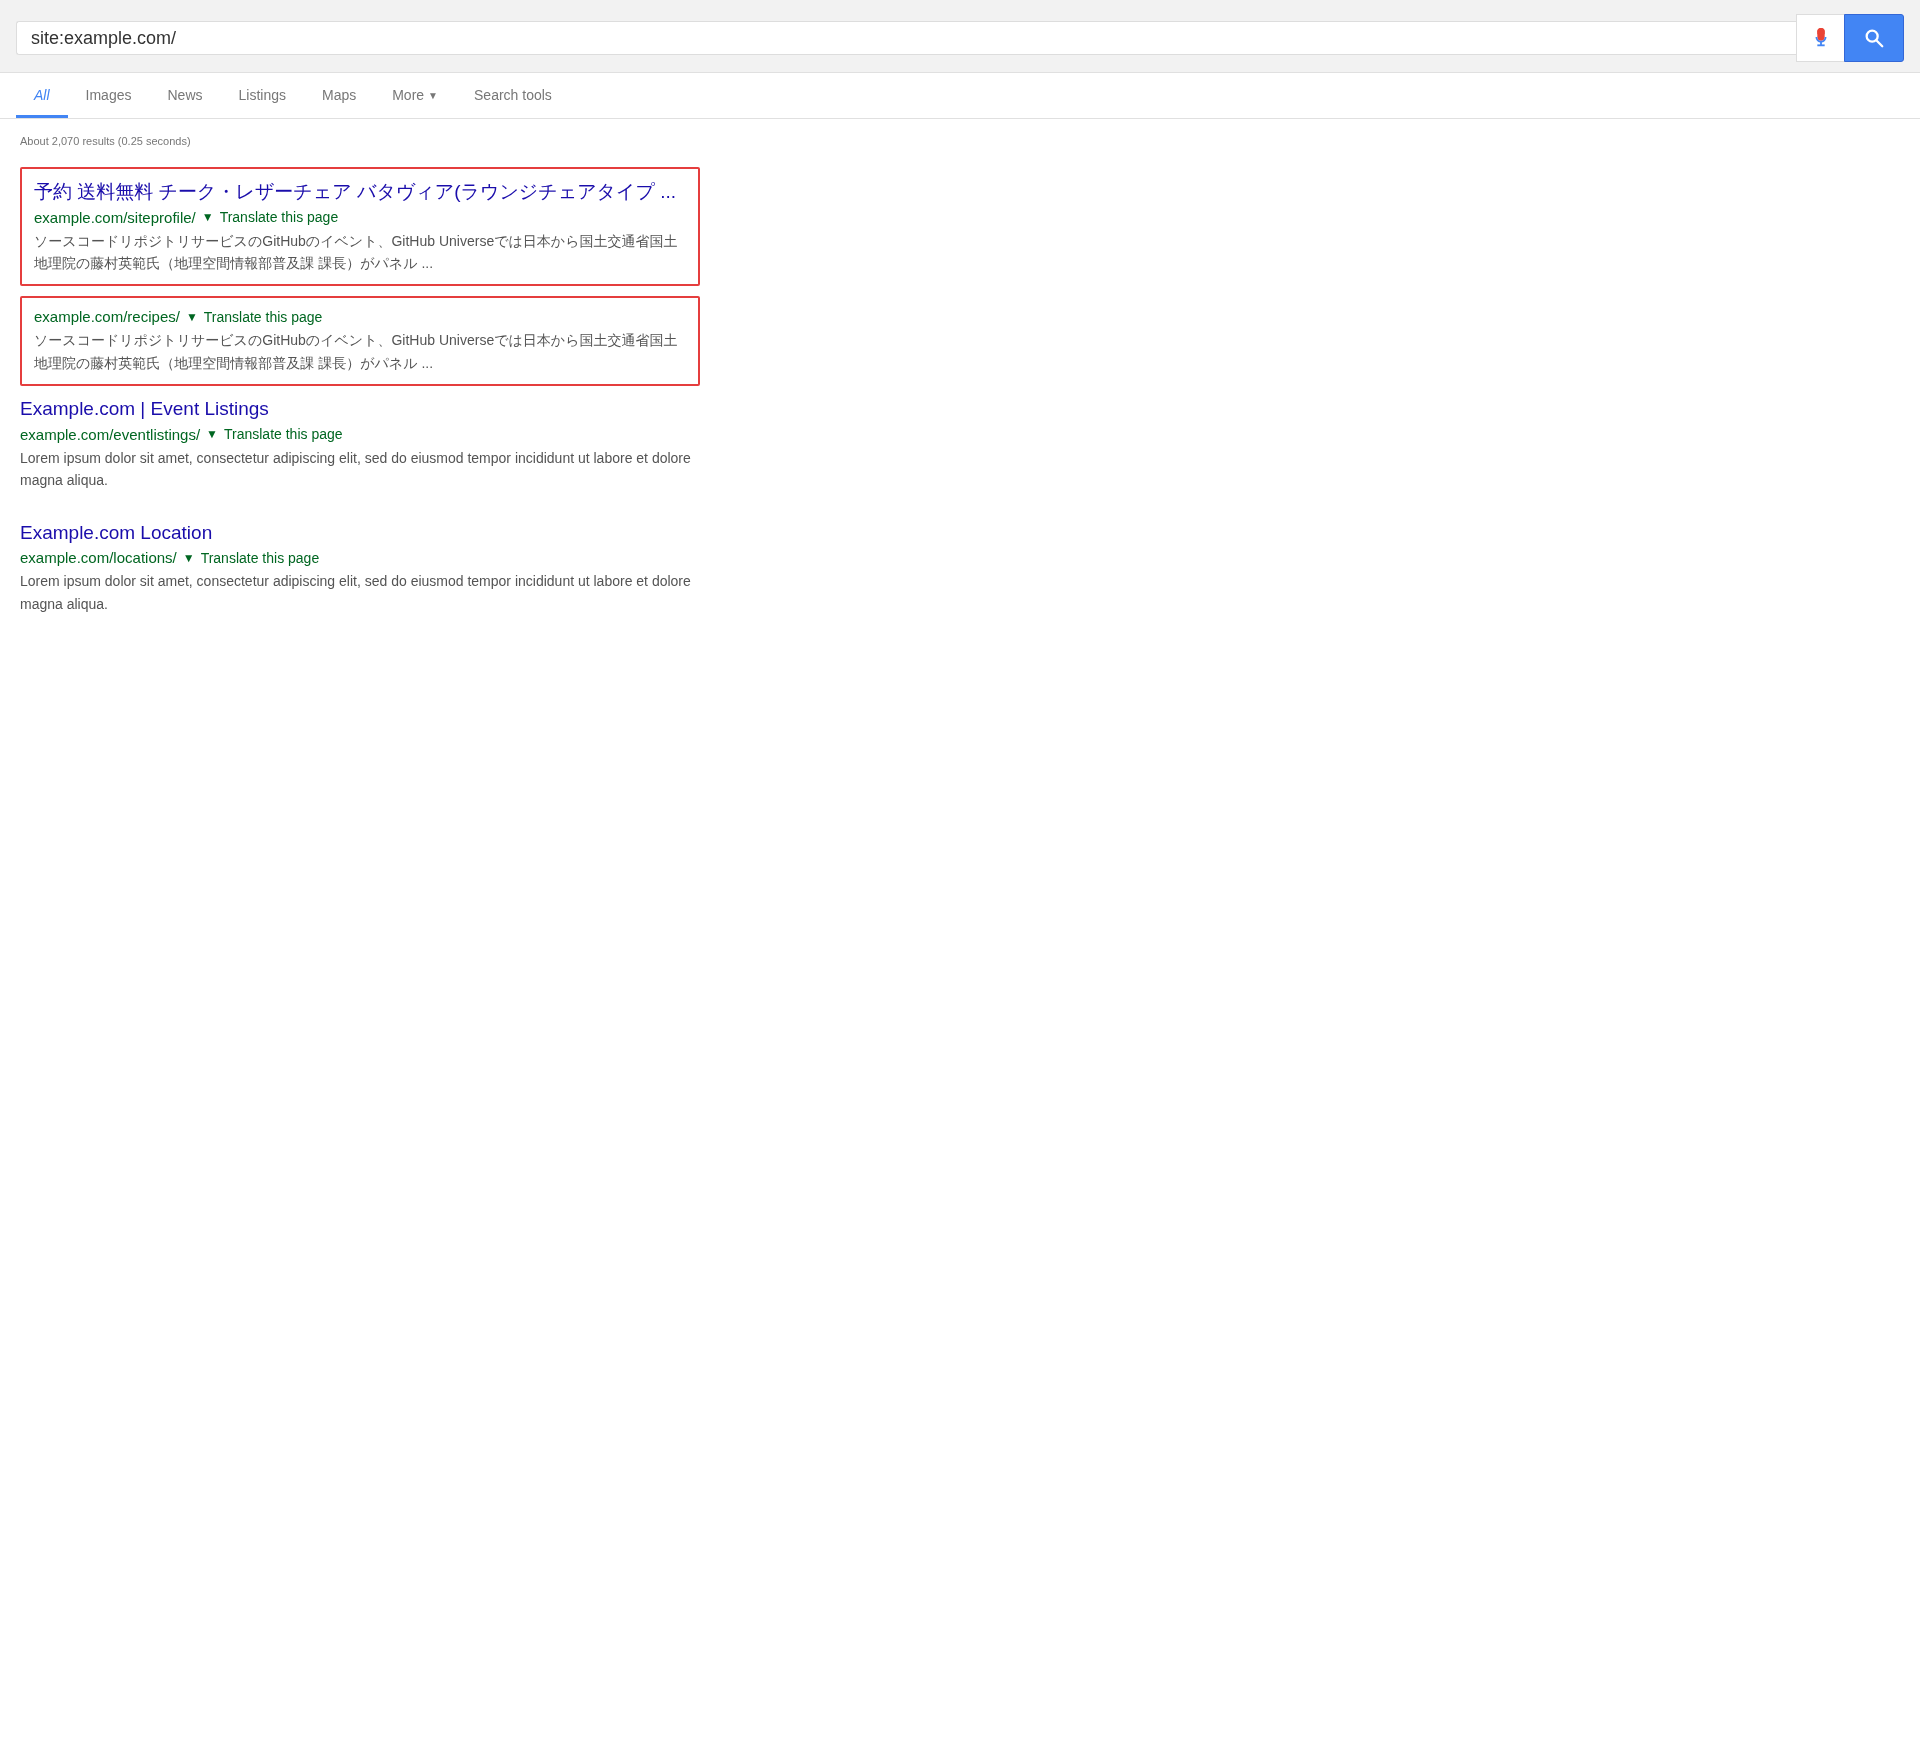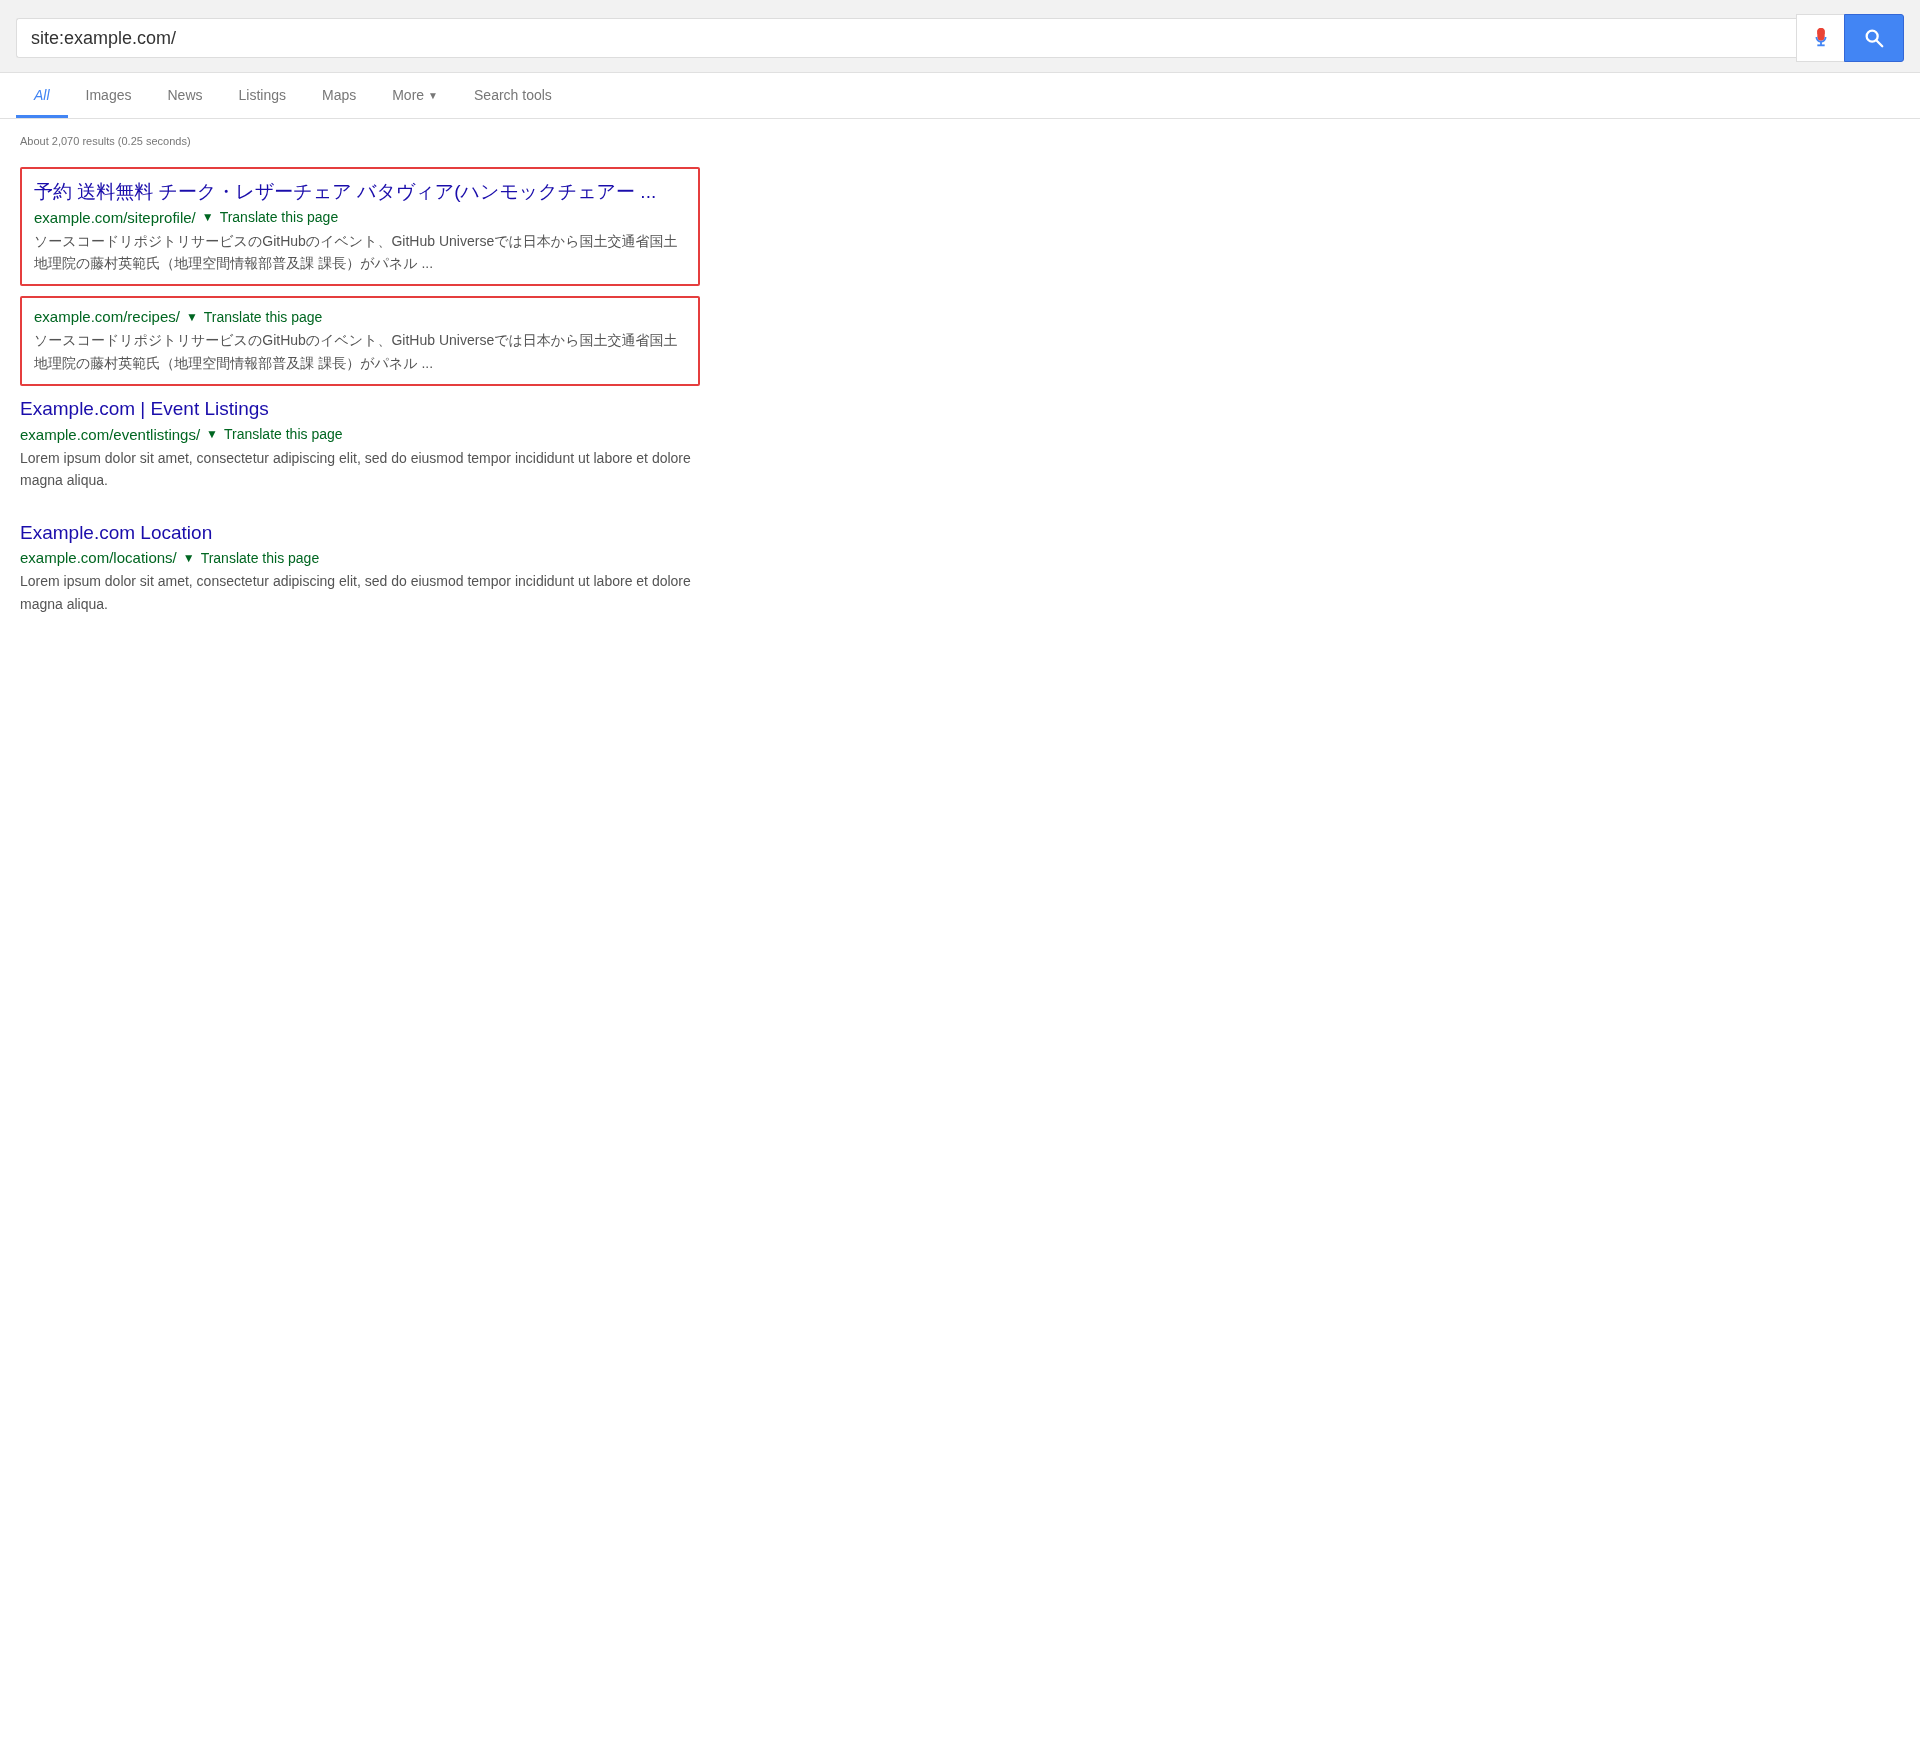--- a/index.html
+++ b/index.html
@@ -19,21 +19,21 @@
       border-bottom: 1px solid #e0e0e0;
     }
     .search-input-container {
       flex: 1;
       display: flex;
       align-items: center;
       background: #fff;
       border: 1px solid #ddd;
       border-radius: 3px 0 0 3px;
       padding: 10px 14px;
-      height: 40px;
+      height: 34px;
       border-right: none;
     }
     .search-input {
       flex: 1;
       border: none;
       outline: none;
       font-size: 18px;
       color: #333;
       background: transparent;
     }
@@ -204,21 +204,21 @@
   </div>
   <div class="nav-tab">
     <span>Search tools</span>
   </div>
 </div>
 
 <div class="results-area">
   <div class="results-stats">About 2,070 results (0.25 seconds)</div>
 
   <div class="result-item highlighted">
-    <a class="result-title" href="#">予約 送料無料 チーク・レザーチェア バタヴィア(ハンモックチェアー ...</a>
+    <a class="result-title" href="#">予約 送料無料 チーク・レザーチェア バタヴィア(ラウンジチェアタイプ ...</a>
     <div class="result-url-row">
       <span class="result-url">example.com/siteprofile/</span>
       <span class="result-url-arrow">▼</span>
       <span class="result-translate">Translate this page</span>
     </div>
     <div class="result-snippet">ソースコードリポジトリサービスのGitHubのイベント、GitHub Universeでは日本から国土交通省国土地理院の藤村英範氏（地理空間情報部普及課 課長）がパネル ...</div>
   </div>
 
   <div class="result-item highlighted">
     <div class="result-url-row">

